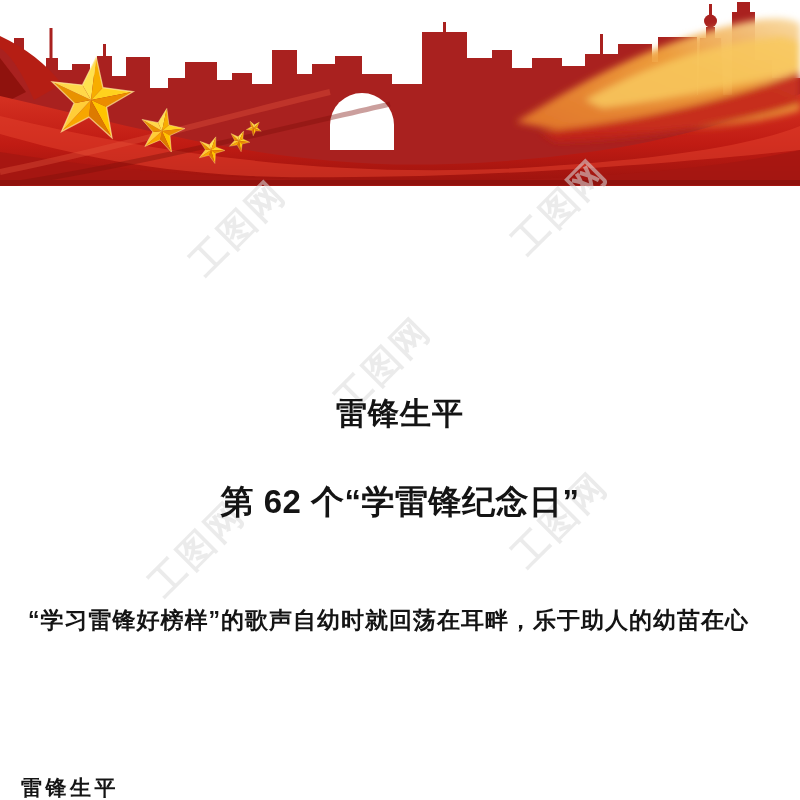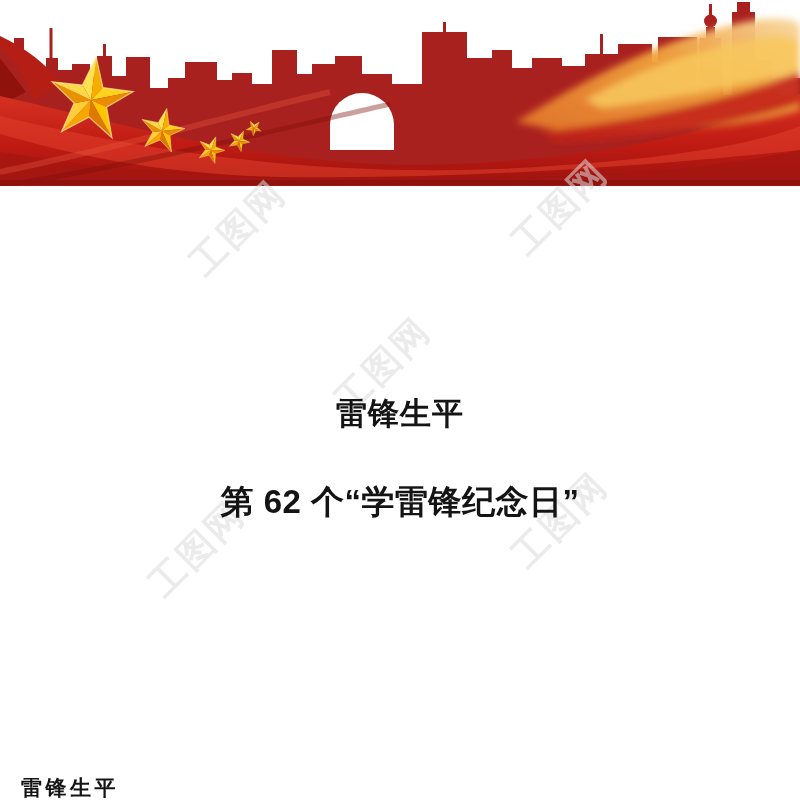--- a/index.html
+++ b/index.html
@@ -127,15 +127,16 @@
   <div class="wm-layer">
     <div class="wm" style="left:163px;top:206px;">工图网</div>
     <div class="wm" style="left:485px;top:185px;">工图网</div>
     <div class="wm" style="left:308px;top:343px;">工图网</div>
     <div class="wm" style="left:122px;top:527px;">工图网</div>
     <div class="wm" style="left:485px;top:498px;">工图网</div>
   </div>
 
   <div class="txt title">雷锋生平</div>
   <div class="txt subtitle">第 62 个“学雷锋纪念日”</div>
+  <div class="txt bodyline line1">“学习雷锋好榜样”的歌声自幼时就回荡在耳畔，乐于助人的幼苗在心</div>
   <div class="txt section-heading">雷锋生平</div>
 
 </div>
 
 </body></html>

